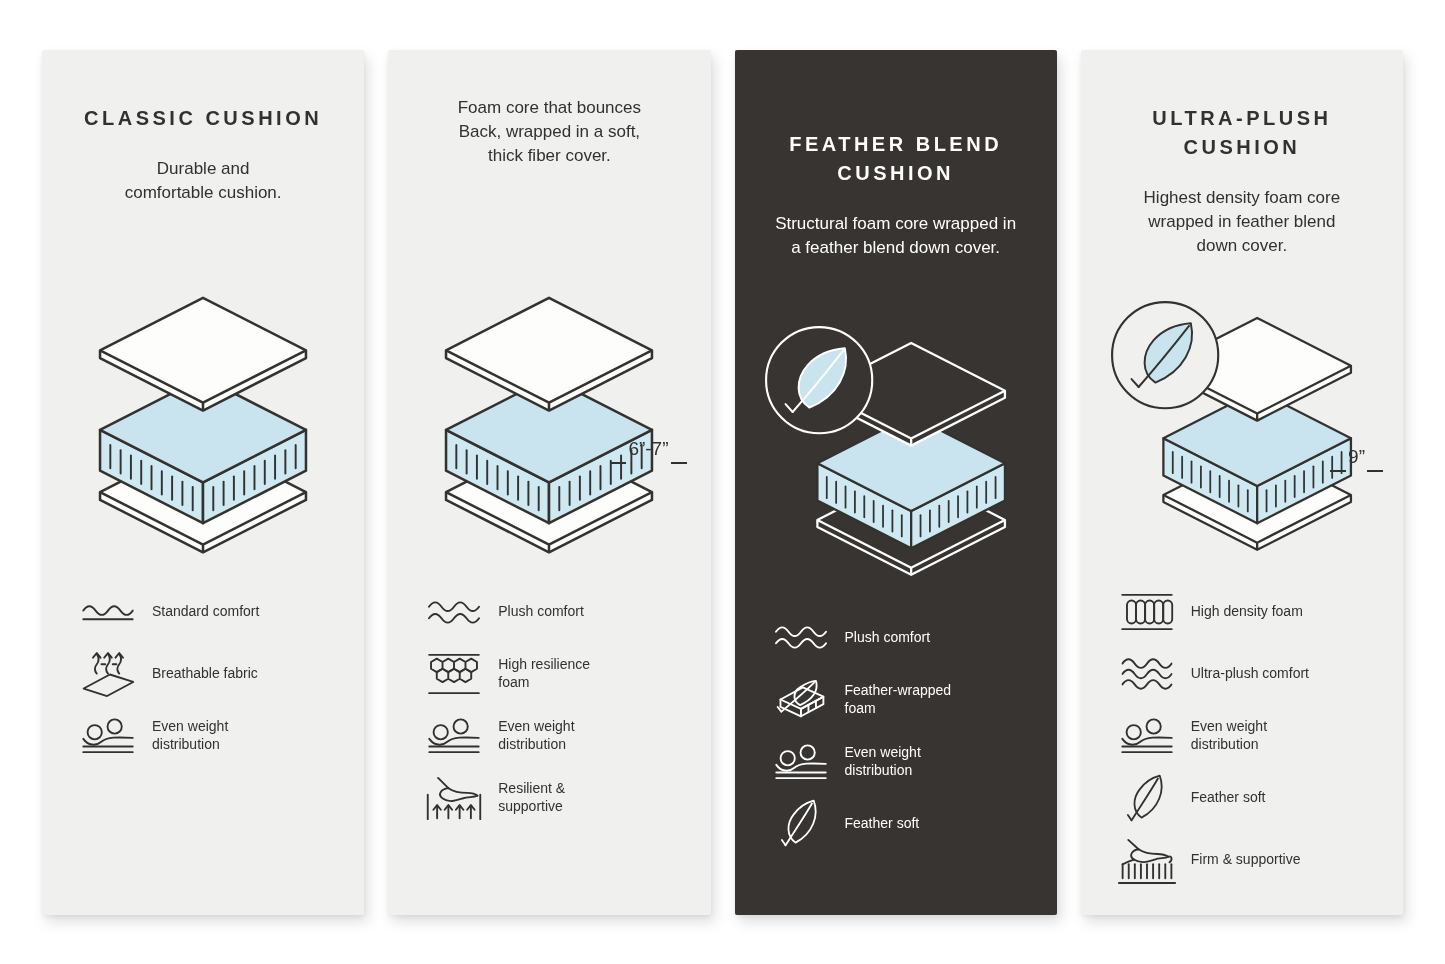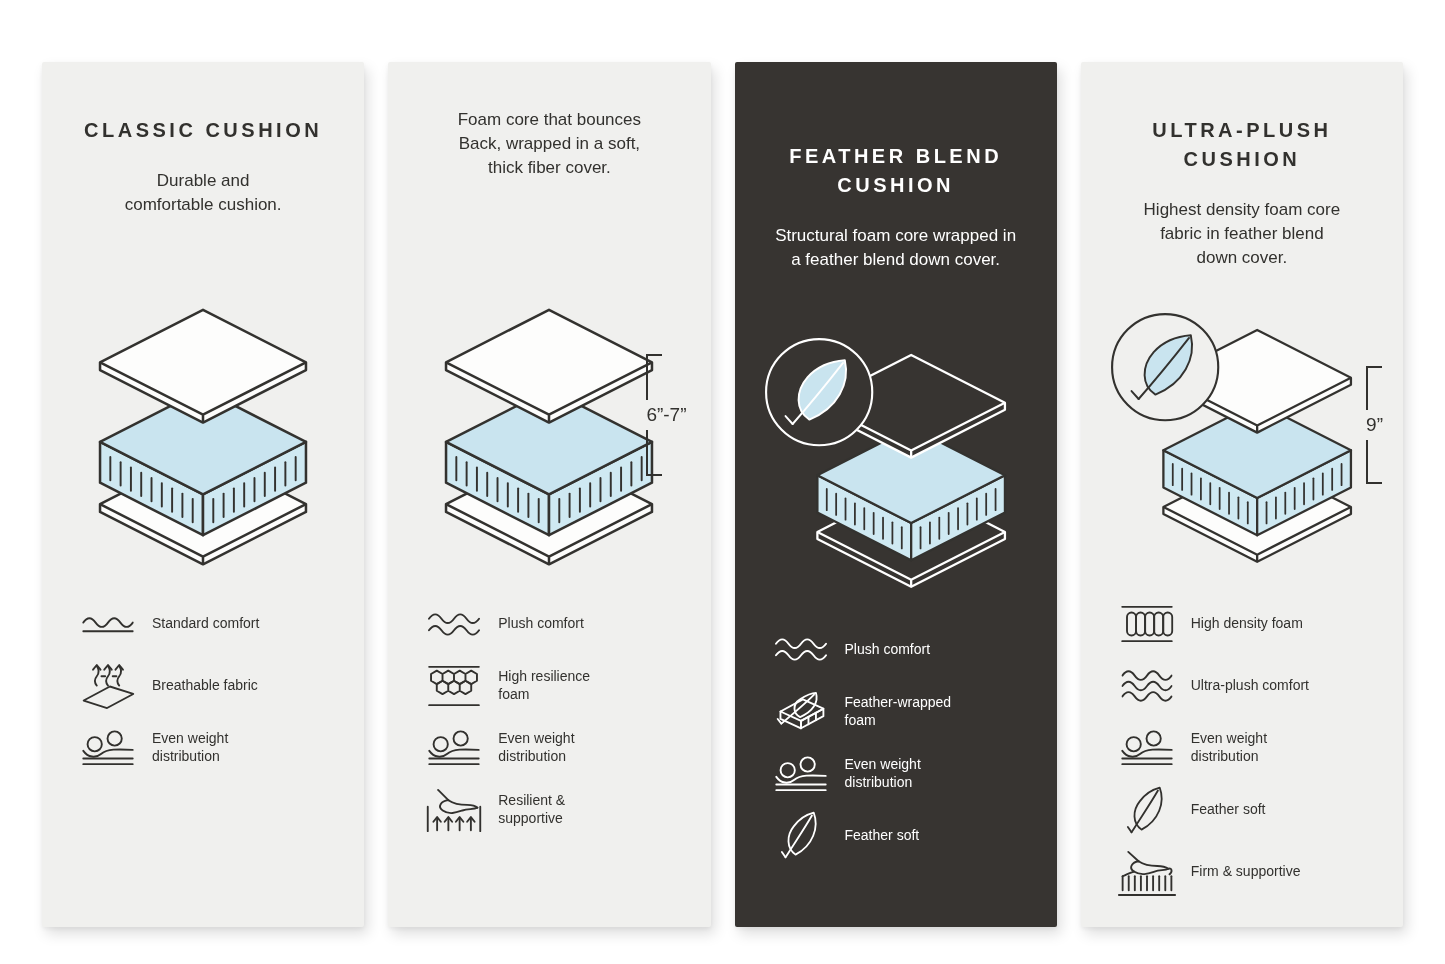--- a/index.html
+++ b/index.html
@@ -1,29 +1,29 @@
 <!DOCTYPE html>
 <html><head>
 <meta charset="utf-8">
 <style>
   html,body{margin:0;padding:0;background:#ffffff;font-family:"Liberation Sans","DejaVu Sans",sans-serif;}
   .stage{width:1445px;height:964px;background:#ffffff;position:relative;overflow:hidden;}
-  .row{display:flex;gap:24px;padding:50px 42px 0 42px;align-items:flex-start;margin-top:12px;}
+  .row{display:flex;gap:24px;padding:50px 42px 0 42px;align-items:flex-start;}
   .panel{flex:1 1 0;height:865px;background:#f0f0ee;color:#32312e;border-radius:2px;
          box-shadow:4px 7px 14px rgba(0,0,0,0.13),0 2px 4px rgba(0,0,0,0.05);
          padding:46px 24px 30px;box-sizing:border-box;display:flex;flex-direction:column;}
   .panel.dark{background:#373431;color:#ffffff;justify-content:center;}
   .phead{height:180px;flex:none;}
   .title{margin:8px 0 24px;text-align:center;font-size:20px;font-weight:bold;
          letter-spacing:3.5px;line-height:1.45;white-space:pre-line;}
   .desc{margin:0 auto;text-align:center;font-size:17px;line-height:1.42;white-space:pre-line;max-width:272px;}
   .diagram{height:296px;flex:none;position:relative;display:flex;align-items:center;justify-content:center;margin-bottom:14px;}
   .layers{width:272px;max-width:100%;height:auto;display:block;}
   .layers.badged{width:296px;}
-  .dim{position:absolute;display:flex;flex-direction:column;align-items:flex-start;right:0;color:inherit;}
+  .dim{position:absolute;display:flex;flex-direction:row;align-items:flex-end;right:0;color:inherit;}
   .dim .cap{width:16px;height:2px;background:currentColor;flex:none;}
   .dim .seg{width:2px;flex:1;background:currentColor;}
   .dim .lbl{font-size:19px;padding:4px 0;white-space:nowrap;}
   .features{list-style:none;margin:0;padding:0 0 0 10px;}
   .feature{display:flex;align-items:center;min-height:52px;margin-bottom:10px;}
   .ficon{width:64px;flex:none;display:flex;align-items:center;justify-content:center;}
   .ficon svg{stroke:currentColor;fill:none;stroke-width:2;stroke-linecap:round;stroke-linejoin:round;}
   .flabel{font-size:14px;line-height:1.28;white-space:pre-line;padding-left:12px;}
   .defs{position:absolute;width:0;height:0;overflow:hidden;}
 </style>
@@ -372,21 +372,21 @@
           <span class="flabel">Feather soft</span>
         </li>
       </ul>
     </section>
 
     <section class="panel">
       <div class="phead">
         <h2 class="title">ULTRA-PLUSH
 CUSHION</h2>
         <p class="desc">Highest density foam core
-fabric in feather blend
+wrapped in feather blend
 down cover.</p>
       </div>
       <div class="diagram">
         <svg class="layers badged" viewBox="0 0 310 292">
             <g>
               <path d="M172,172 L278,226 L278,234 L172,288 L66,234 L66,226 Z" fill="#fdfdfc" stroke="#33322f" stroke-width="2.6" stroke-linejoin="round"></path>
               <path d="M66,226 L172,280 L278,226 M172,280 L172,288" fill="none" stroke="#33322f" stroke-width="2.6" stroke-linejoin="round"></path>
             </g>
             <g>
               <path d="M66,162 L172,216 L172,258 L66,204 Z" fill="#cfe9f2" stroke="#33322f" stroke-width="2.6" stroke-linejoin="round"></path>

